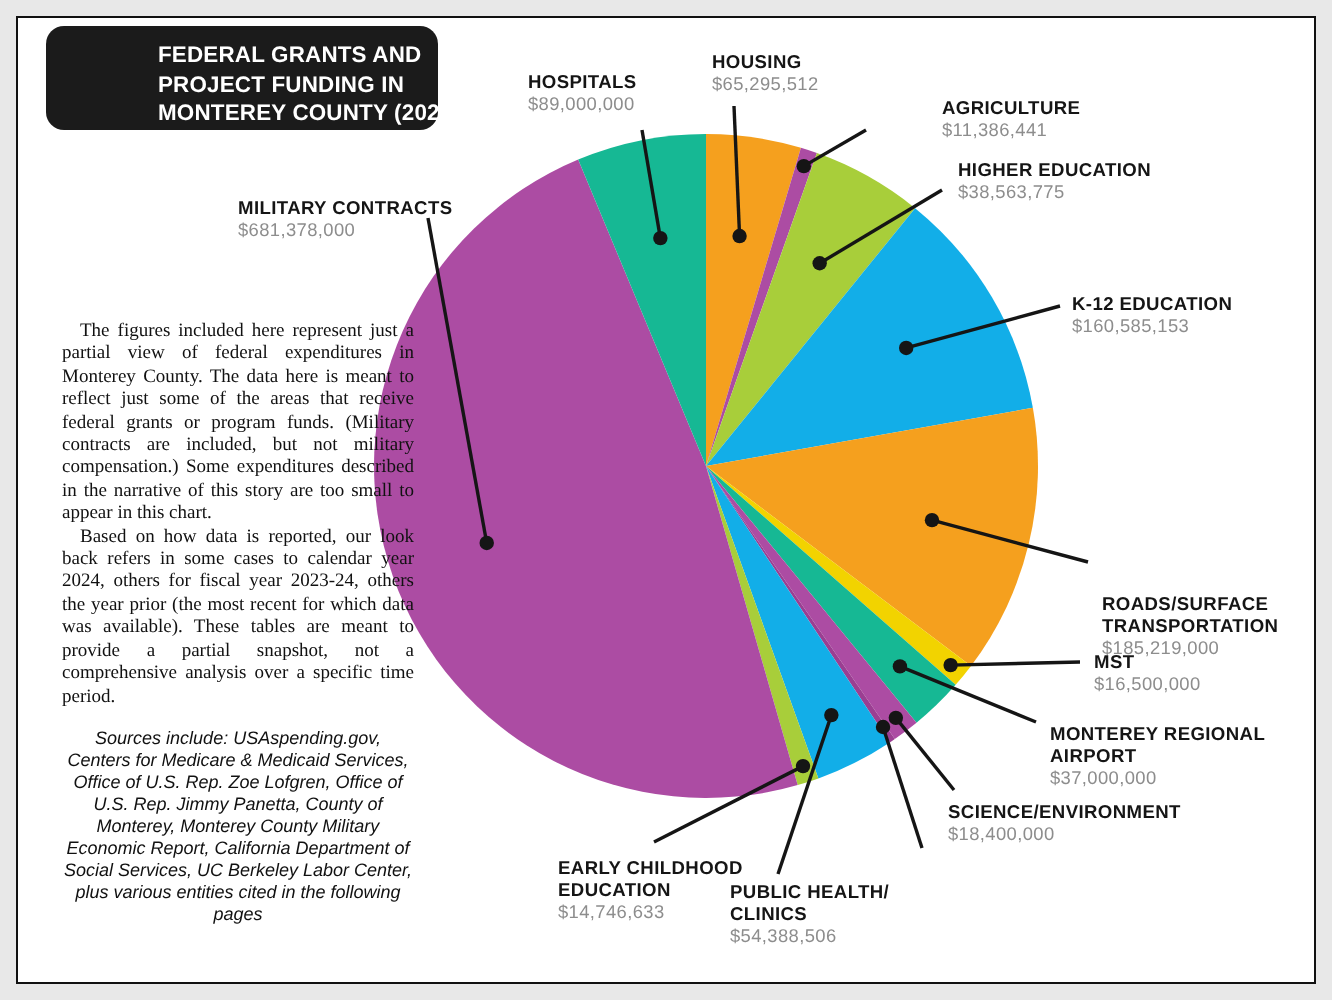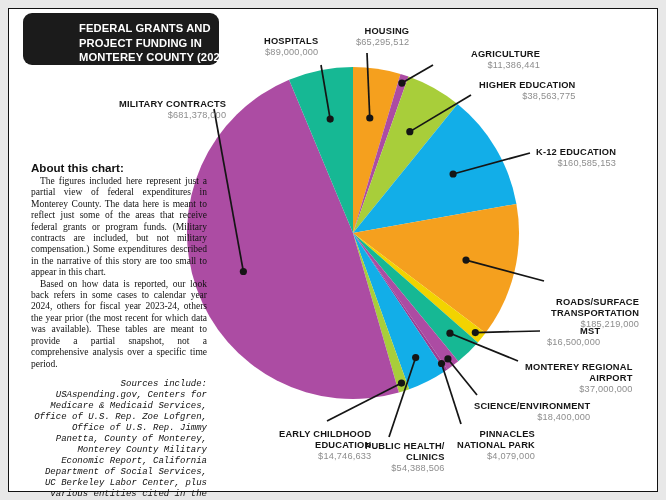--- a/index.html
+++ b/index.html
@@ -36,36 +36,36 @@
     margin:0 0 2px 0;font-size:11.6px;font-weight:bold;
     font-family:"Liberation Sans", sans-serif;
   }
   #about p{
     margin:0;font-family:"Liberation Serif", serif;
     font-size:9.5px;line-height:11.4px;text-align:justify;
     text-indent:9px;
   }
   #about p.second{margin-top:0;}
   #about .sources{
-    margin-top:9px;font-family:Liberation Mono, monospace;
+    margin-top:9px;font-family:Liberation Sans, sans-serif;
     font-style:italic;font-size:9px;line-height:11px;text-indent:0;
-    text-align:right;
+    text-align:center;
   }
   
   #pie-wrap{position:absolute;left:0;top:0;width:666px;height:500px;}
   
   .callout{position:absolute;}
   .callout .cname{
     font-size:9.3px;font-weight:bold;color:#151515;
     letter-spacing:0.2px;line-height:11px;white-space:pre-line;
   }
   .callout .cval{
     font-size:9.2px;color:#8d8d8d;letter-spacing:0.2px;line-height:11px;
   }
-  .callout.leftal{text-align:right;}
+  .callout.leftal{text-align:left;}
 </style>
 </head>
 <body>
 
 <div id="frame">
   <div id="card">
 
     <div id="pie-wrap">
       <svg width="650" height="484" viewBox="0 0 650 484">
         <g id="pie-slices">
@@ -114,21 +114,20 @@
       </svg>
     </div>
 
     <div id="title-badge">
       <div class="tline">FEDERAL GRANTS AND</div>
       <div class="tline">PROJECT FUNDING IN</div>
       <div class="tline">MONTEREY COUNTY (2024)</div>
     </div>
 
     <div id="about">
-      <h3>About this chart:</h3>
       <p>The figures included here represent just a partial view of federal expenditures in Monterey County. The data here is meant to reflect just some of the areas that receive federal grants or program funds. (Military contracts are included, but not military compensation.) Some expenditures described in the narrative of this story are too small to appear in this chart.</p>
       <p class="second">Based on how data is reported, our look back refers in some cases to calendar year 2024, others for fiscal year 2023-24, others the year prior (the most recent for which data was available). These tables are meant to provide a partial snapshot, not a comprehensive analysis over a specific time period.</p>
       <p class="sources">Sources include: USAspending.gov, Centers for Medicare &amp; Medicaid Services, Office of U.S. Rep. Zoe Lofgren, Office of U.S. Rep. Jimmy Panetta, County of Monterey, Monterey County Military Economic Report, California Department of Social Services, UC Berkeley Labor Center, plus various entities cited in the following pages</p>
     </div>
 
     <div class="callout leftal" style="left:255px;top:27px;">
       <div class="cname">HOSPITALS</div>
       <div class="cval">$89,000,000</div>
     </div>
 
@@ -167,25 +166,20 @@
       <div class="cname">MONTEREY REGIONAL
 AIRPORT</div>
       <div class="cval">$37,000,000</div>
     </div>
 
     <div class="callout leftal" style="left:453px;top:392px;margin-left:12px;">
       <div class="cname">SCIENCE/ENVIRONMENT</div>
       <div class="cval">$18,400,000</div>
     </div>
 
-    <div class="callout leftal" style="left:448px;top:420px;">
-      <div class="cname">PINNACLES
-NATIONAL PARK</div>
-      <div class="cval">$4,079,000</div>
-    </div>
 
     <div class="callout leftal" style="left:356px;top:432px;">
       <div class="cname">PUBLIC HEALTH/
 CLINICS</div>
       <div class="cval">$54,388,506</div>
     </div>
 
     <div class="callout leftal" style="left:270px;top:420px;">
       <div class="cname">EARLY CHILDHOOD
 EDUCATION</div>

